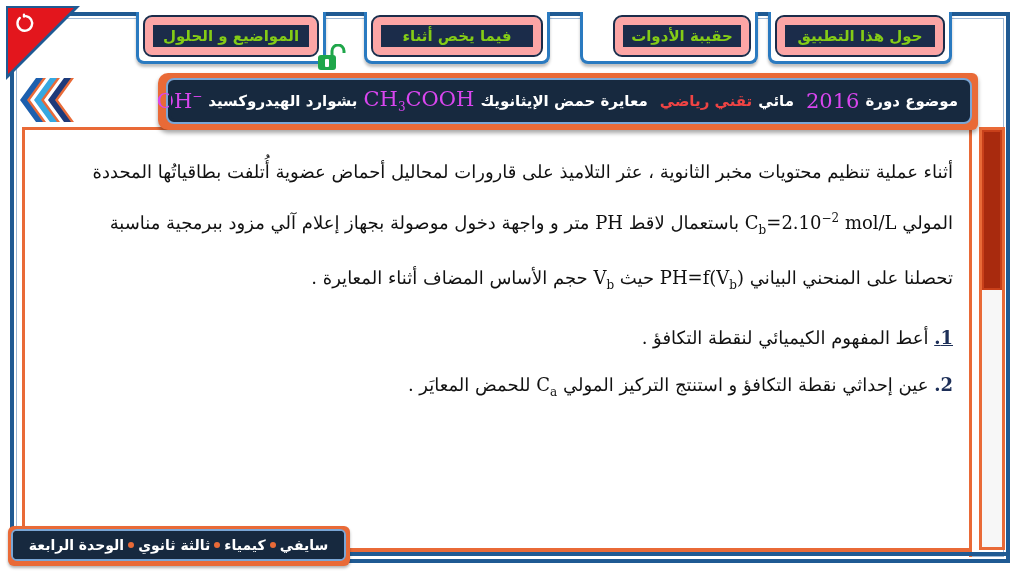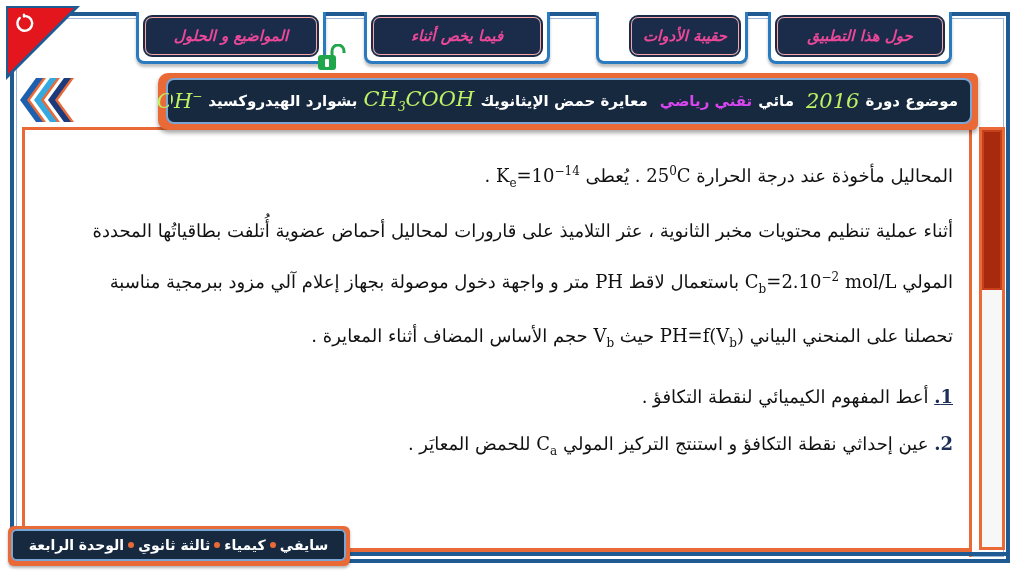--- a/index.html
+++ b/index.html
@@ -42,49 +42,49 @@
     position: absolute; top: 12px; height: 52px;
     background: #ffffff; border: 3px solid #2a7ac0; border-top: none;
     border-radius: 0 0 8px 8px;
     box-shadow: 0 3px 3px rgba(0,0,0,0.25);
     padding: 5px 6px 6px 6px;
     cursor: pointer;
   }
   .tab-inner {
     width: 100%; height: 100%;
     background: #1b2c4a; border-radius: 7px;
-    border: 1px solid #fca5a5; outline: 2px solid #1b2c4a;
+    border: 8px solid #fca5a5; outline: 2px solid #1b2c4a;
     display: flex; align-items: center; justify-content: center;
-    color: #ec4899; font-family: "DejaVu Sans", sans-serif; font-weight: bold; font-size: 15px;
-    direction: rtl; white-space: nowrap; font-style: italic;
+    color: #84cc16; font-family: "DejaVu Sans", sans-serif; font-weight: bold; font-size: 15px;
+    direction: rtl; white-space: nowrap;
   }
   .tab-1 { left: 136px; width: 190px; }
   .tab-2 { left: 364px; width: 186px; }
-  .tab-3 { left: 596px; width: 152px; padding-left: 32px; }
+  .tab-3 { left: 580px; width: 178px; padding-left: 32px; }
   .tab-4 { left: 768px; width: 184px; }
 
   
   .lock-icon { position: absolute; left: 316px; top: 44px; width: 30px; height: 28px; cursor: pointer; z-index: 3; }
 
   
   .title-banner {
     position: absolute; left: 158px; top: 73px; width: 820px; height: 57px;
     background: #e96a37; border-radius: 10px 6px 6px 10px;
     box-shadow: 0 3px 4px rgba(0,0,0,0.35);
     padding: 5px 6px 6px 8px;
     z-index: 2;
   }
   .title-inner {
     width: 100%; height: 100%; background: #17293f; border-radius: 8px;
     border: 2px solid #7aa6d6; outline: 2px solid #17293f; outline-offset: -5px;
     display: flex; align-items: center; justify-content: flex-start;
     direction: rtl; padding: 0 12px; gap: 6px;
     color: #ffffff; font-weight: bold; font-size: 15px; white-space: nowrap;
   }
-  .title-inner .gold { color: #bef264; font-family: "DejaVu Serif", serif; font-weight: normal; font-size: 21px; font-style: italic; }
+  .title-inner .gold { color: #d946ef; font-family: "DejaVu Serif", serif; font-weight: normal; font-size: 21px; }
   .title-inner .sep { width: 2px; height: 28px; background: #41a7d9; display: inline-block; }
   .title-inner sub { font-size: 12px; }
   .title-inner sup { font-size: 12px; }
 
   
   .content-box {
     position: absolute; left: 22px; top: 127px; width: 950px; height: 430px;
     border: 3px solid #e96a37; border-bottom: none; background: #ffffff;
     overflow: hidden;
   }
@@ -175,32 +175,31 @@
   <rect x="2" y="11" width="18" height="15" rx="3" fill="#1fa64a"></rect>
   <rect x="9" y="15" width="4" height="8" rx="1" fill="#ffffff"></rect>
 </svg>
 
 <div class="title-banner">
   <div class="title-inner">
     <span>موضوع دورة</span>
     <span class="gold">2016</span>
     <span class="sep"></span>
     <span>مائي</span>
-    <span style="color:#d946ef">تقني رياضي</span>
+    <span style="color:#ef4444">تقني رياضي</span>
     <span class="sep"></span>
     <span>معايرة حمض الإيثانويك</span>
     <span class="gold" dir="ltr"><span>CH</span><sub>3</sub><span>COOH</span></span>
     <span>بشوارد الهيدروكسيد</span>
     <span class="gold" dir="ltr"><span>OH</span><sup>−</sup></span>
   </div>
 </div>
 
 <div class="content-box">
   <div class="content-text">
-    <span class="line"><span>المحاليل مأخوذة عند درجة الحرارة</span> <span dir="ltr"><span>25</span><sup>0</sup><span>C</span></span> <span>. يُعطى</span> <span dir="ltr"><span>K</span><sub>e</sub><span>=10</span><sup>−14</sup></span><span> .</span></span>
     <span class="line">أثناء عملية تنظيم محتويات مخبر الثانوية ، عثر التلاميذ على قارورات لمحاليل أحماض عضوية أُتلفت بطاقياتُها المحددة</span>
     <span class="line"><span>المولي</span> <span dir="ltr"><span>C</span><sub>b</sub><span>=2.10</span><sup>−2</sup><span> mol/L</span></span> <span>باستعمال لاقط</span> <span dir="ltr">PH</span> <span>متر و واجهة دخول موصولة بجهاز إعلام آلي مزود ببرمجية مناسبة</span></span>
     <span class="line"><span>تحصلنا على المنحني البياني</span> <span dir="ltr"><span>PH=f(V</span><sub>b</sub><span>)</span></span> <span>حيث</span> <span dir="ltr"><span>V</span><sub>b</sub></span> <span>حجم الأساس المضاف أثناء المعايرة .</span></span>
     <span class="q-item" style="margin-top:6px"><span class="q-num u">1.</span> <span>أعط المفهوم الكيميائي لنقطة التكافؤ .</span></span>
     <span class="q-item"><span class="q-num">2.</span> <span>عين إحداثي نقطة التكافؤ و استنتج التركيز المولي</span> <span dir="ltr"><span>C</span><sub>a</sub></span> <span>للحمض المعايَر .</span></span>
   </div>
 </div>
 
 <div class="bottom-rule"></div>
 <div class="bottom-rule2"></div>

